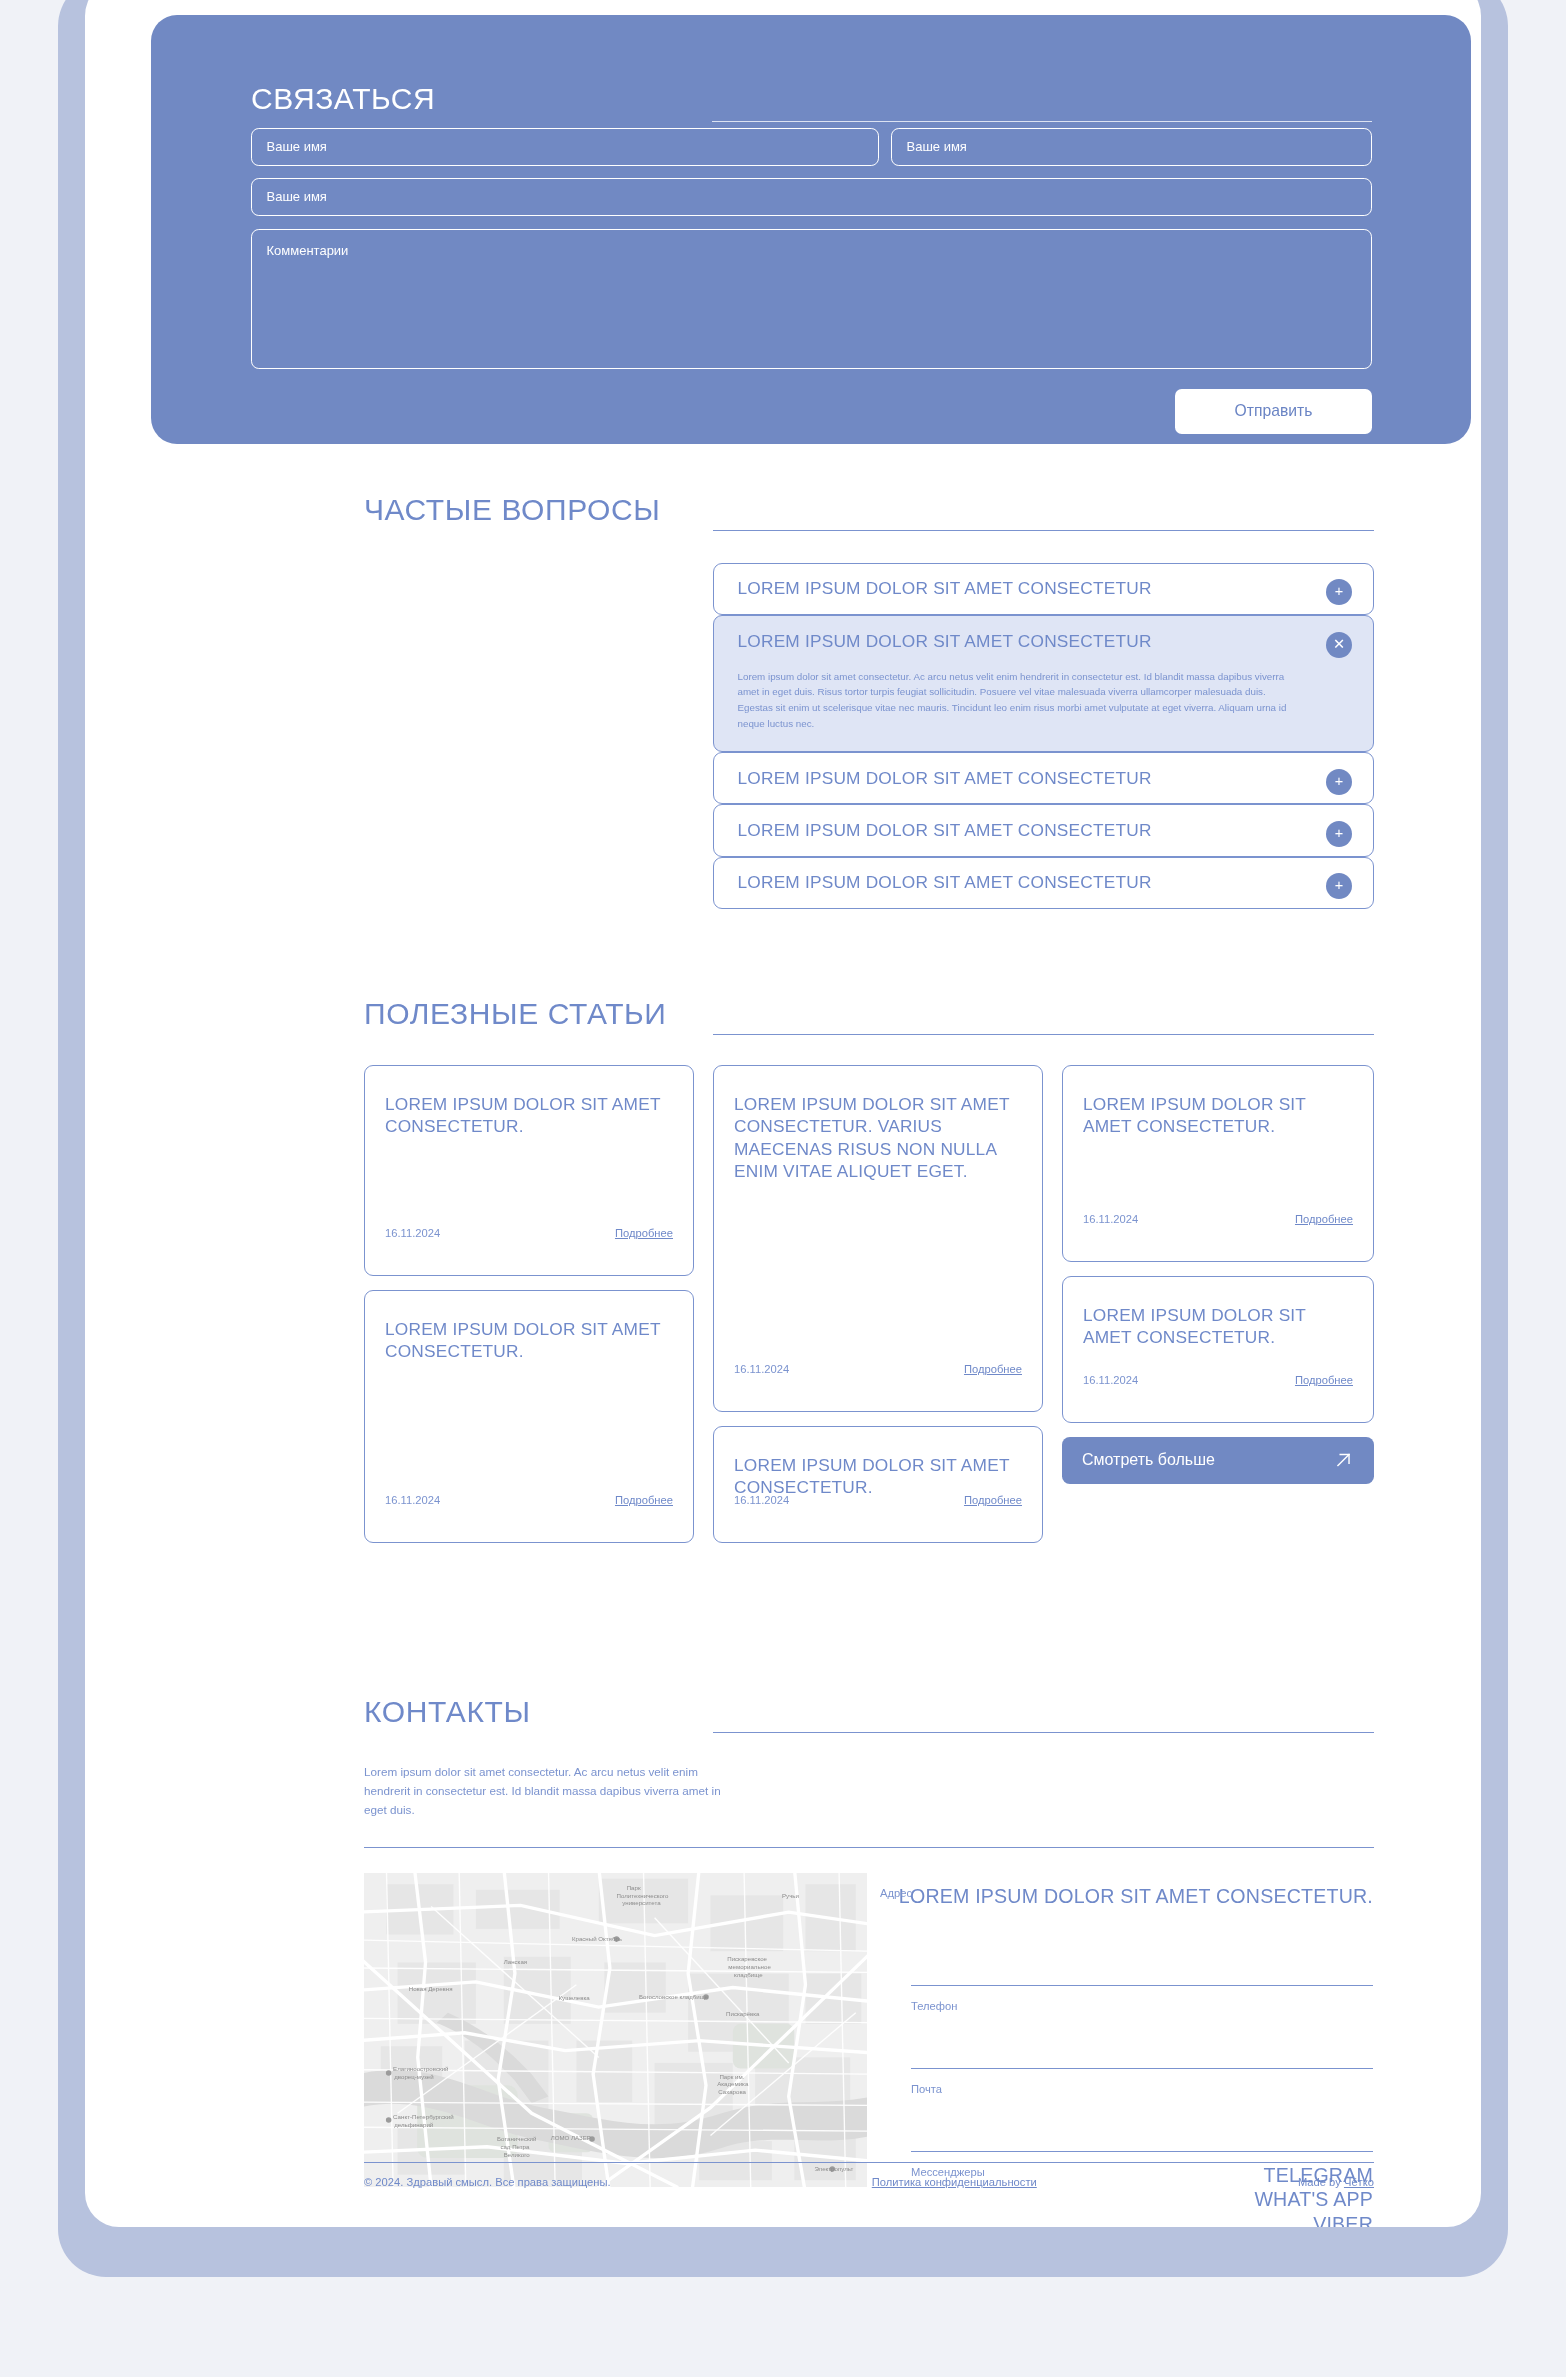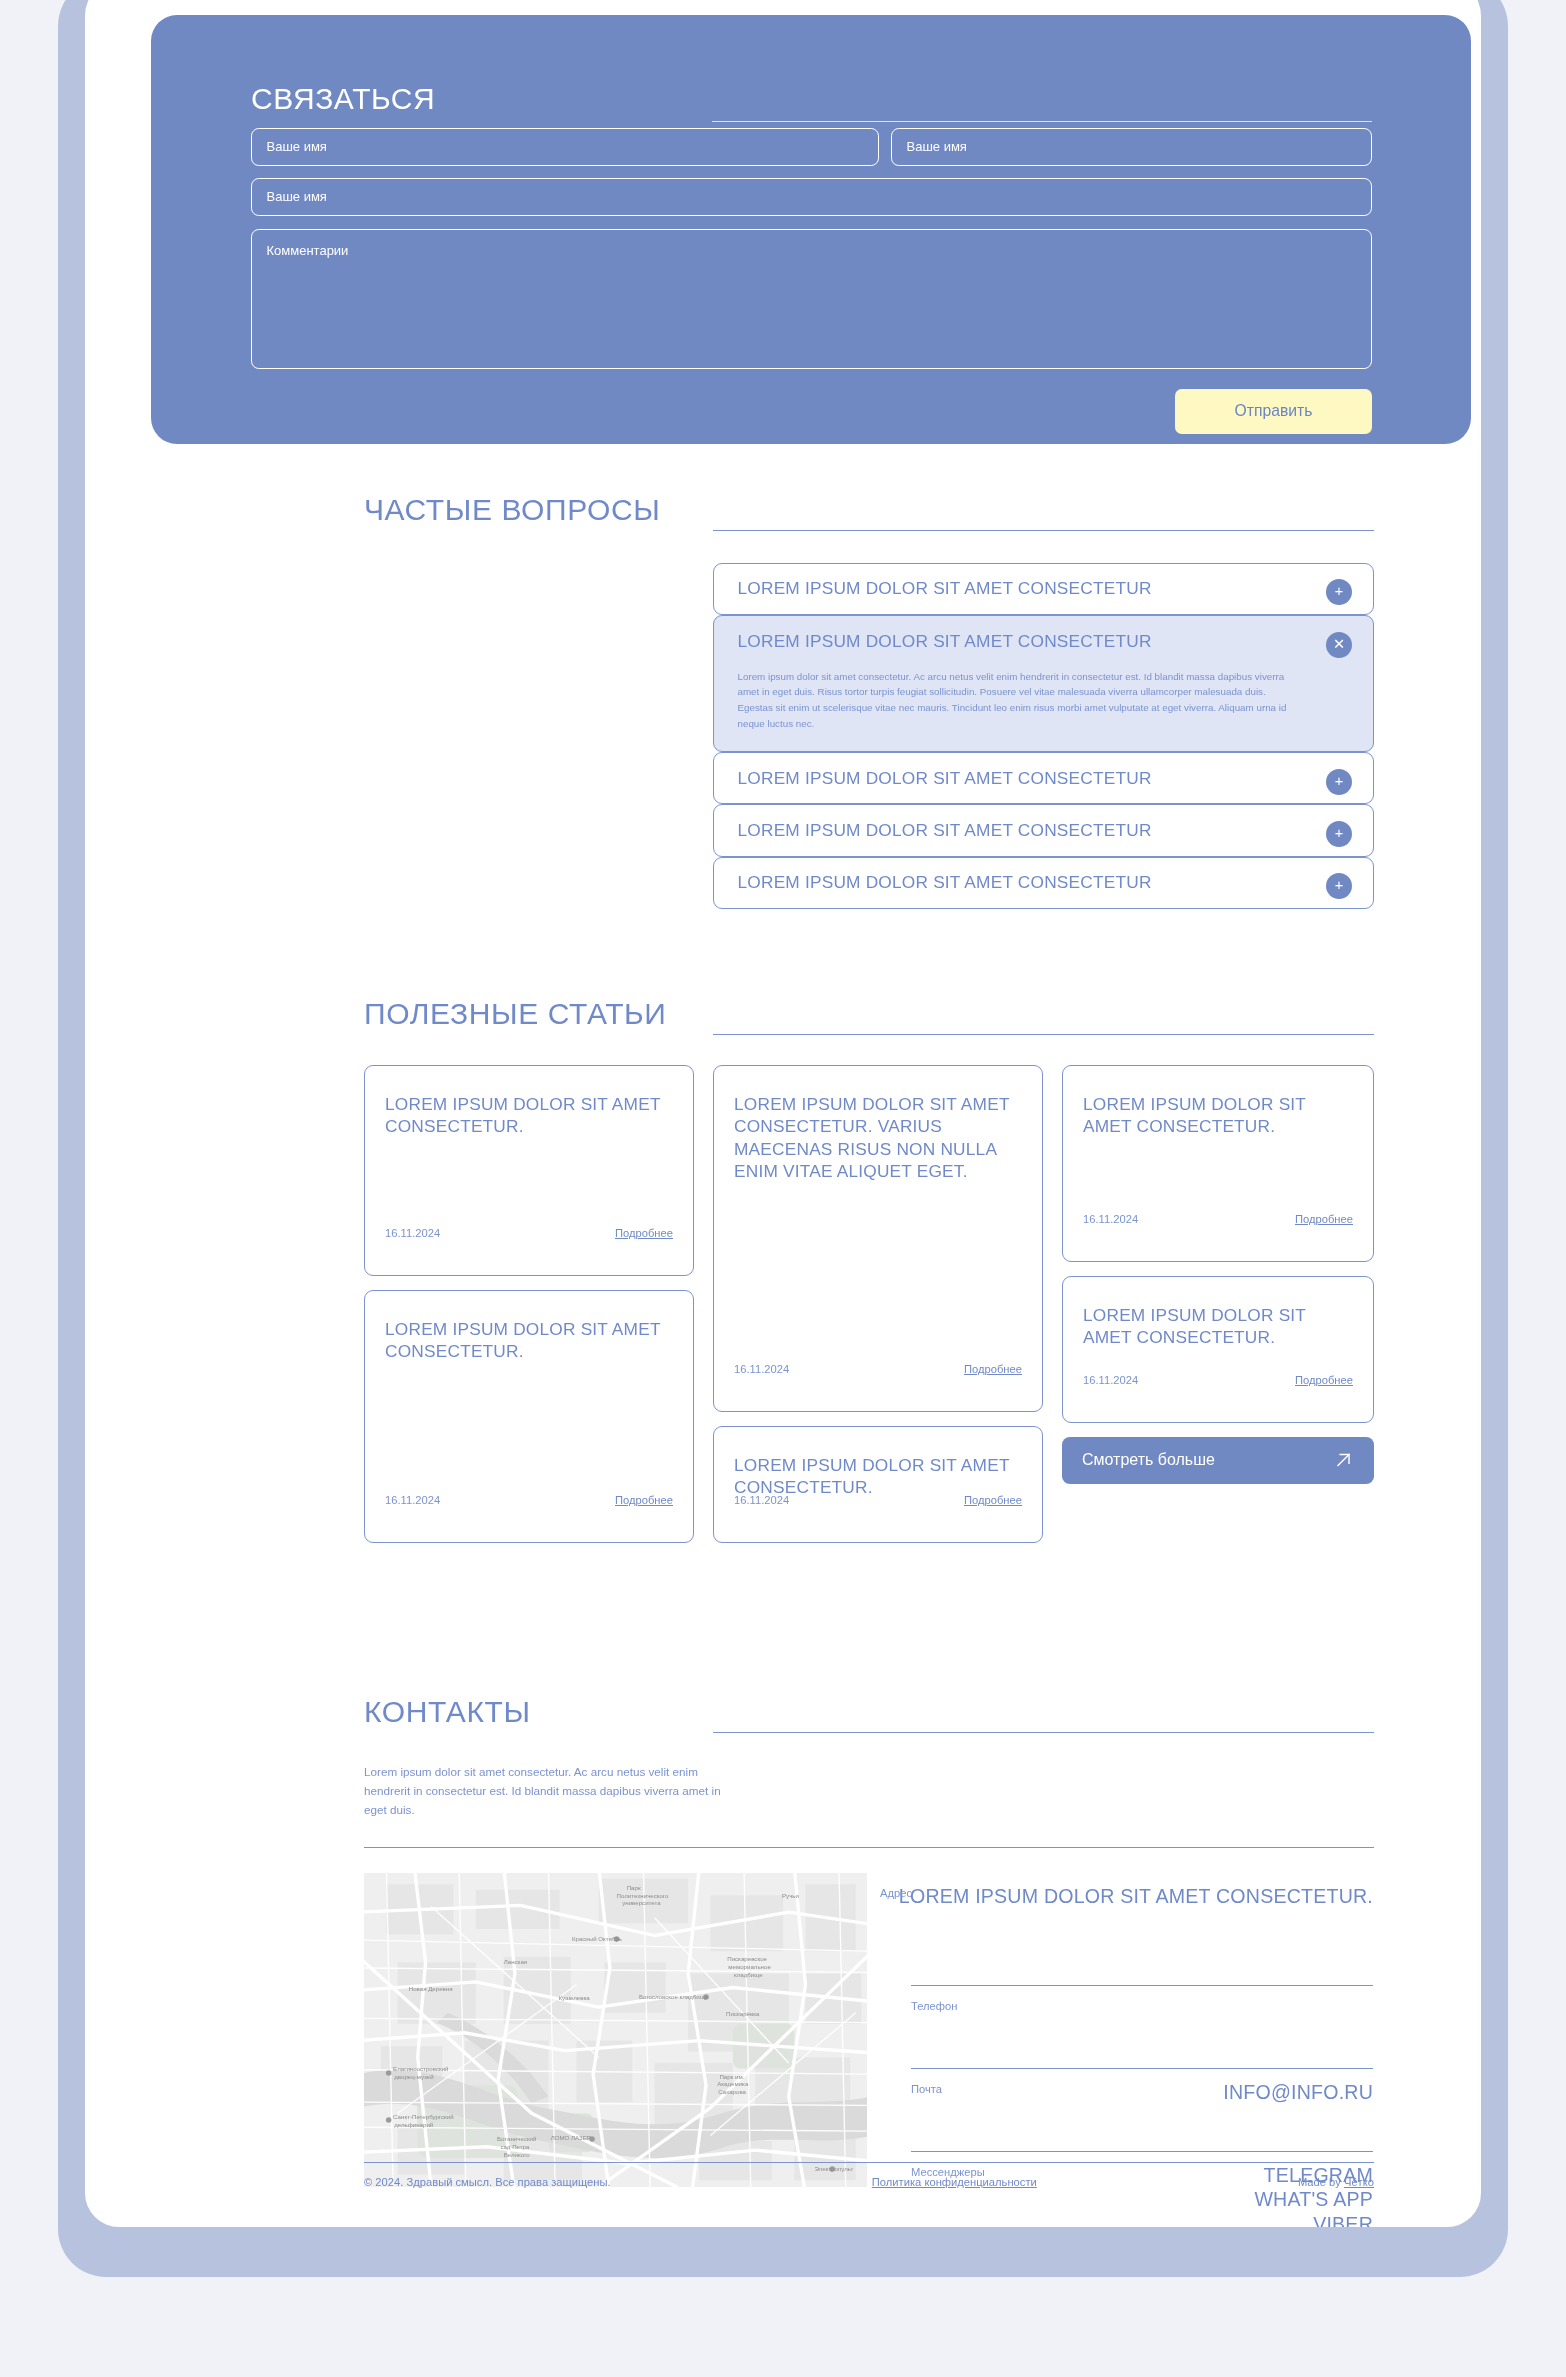--- a/index.html
+++ b/index.html
@@ -78,21 +78,21 @@
   #cf-phone { left: 740px; top: 113px; width: 481px;  height: 38px; }
   #cf-email { left: 100px; top: 163px; width: 1121px; height: 38px; }
   #cf-comment {
     left: 100px; top: 214px; width: 1121px; height: 140px;
     padding: 12.3px 14.5px; resize: none; line-height: 1.4;
   }
   #cf-submit {
     position: absolute;
     left: 1024px; top: 374px;
     width: 197px; height: 45px;
-    background: #fef9c3;
+    background: #ffffff;
     border: none;
     border-radius: 6.7px;
     color: #6a84c4;
     font-family: "Liberation Sans", sans-serif;
     font-size: 15.7px;
     cursor: pointer;
   }
 
   
   .section { position: absolute; left: 0; width: 1396px; }
@@ -466,23 +466,20 @@
             <span class="info-label">Адрес</span>
             <div class="info-value">
               <span class="ml">LOREM IPSUM DOLOR SIT AMET CONSECTETUR.</span>
             </div>
           </div>
           <div class="info-row" style="min-height: 83px;">
             <span class="info-label">Телефон</span>
           </div>
           <div class="info-row" style="min-height: 83px;">
             <span class="info-label">Почта</span>
-            <div class="info-value">
-              <span class="ml">INFO@INFO.RU</span>
-            </div>
           </div>
           <div class="info-row" style="min-height: 129px;">
             <span class="info-label">Мессенджеры</span>
             <div class="info-value">
               <span class="ml">TELEGRAM</span>
               <span class="ml">WHAT'S APP</span>
               <span class="ml">VIBER</span>
             </div>
           </div>
         </div>

